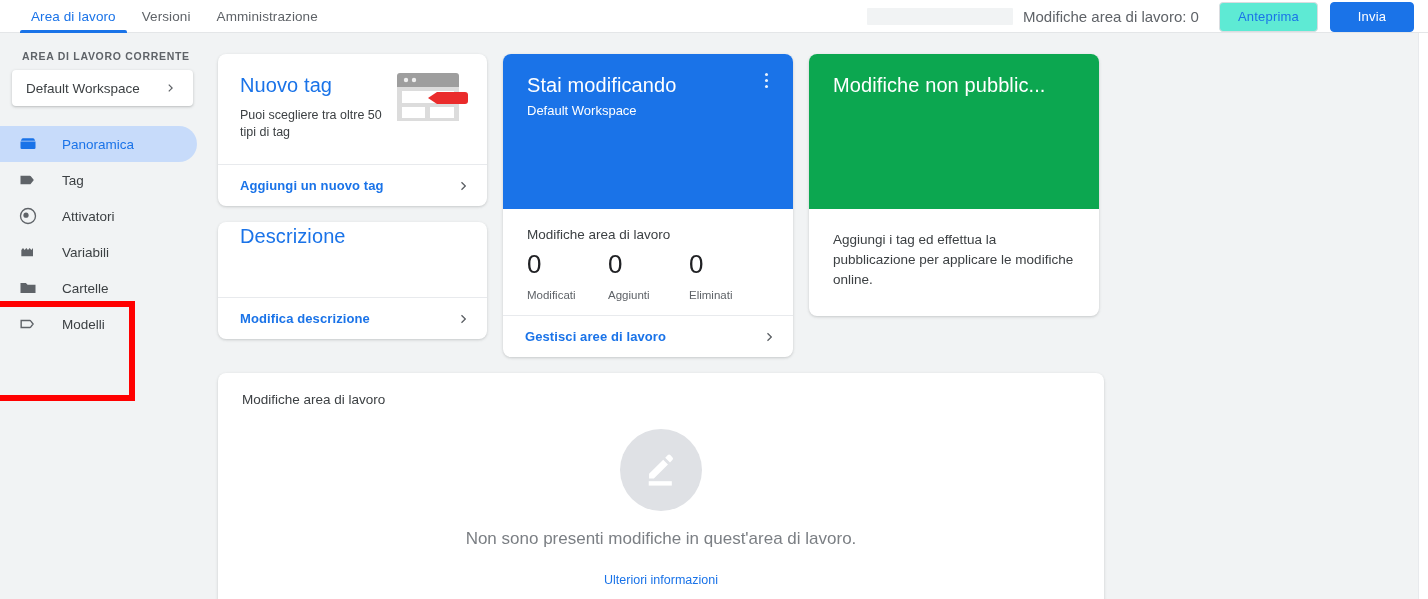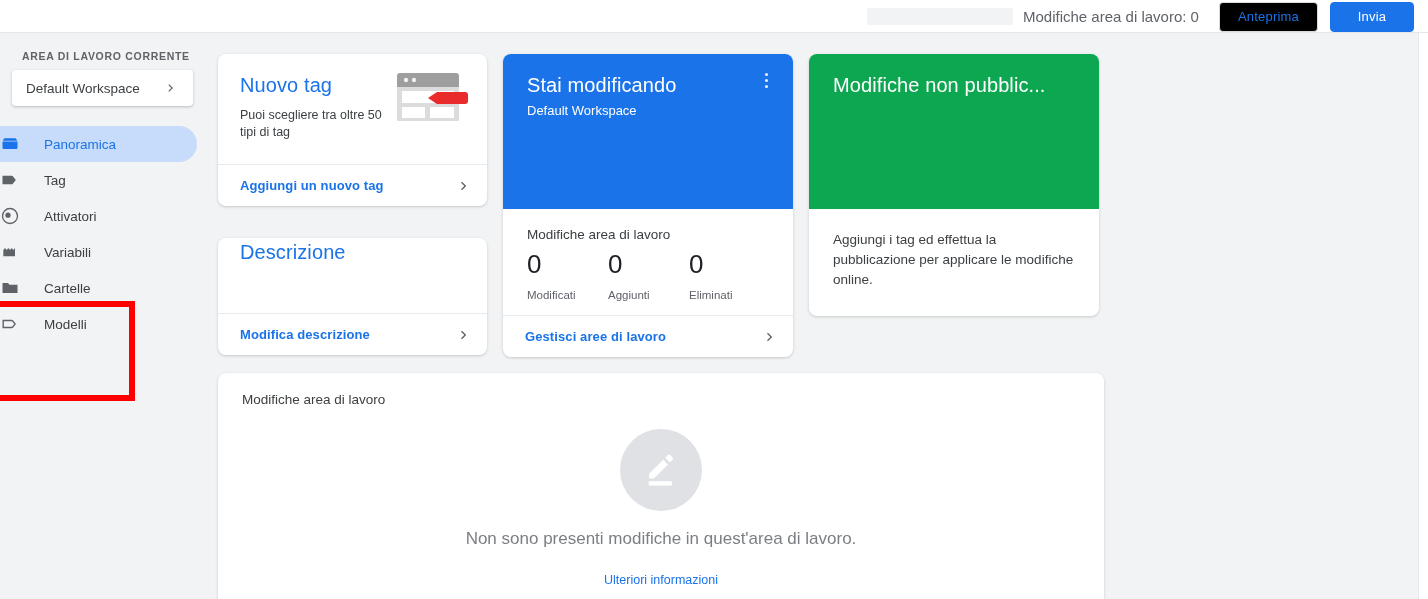--- a/index.html
+++ b/index.html
@@ -66,21 +66,21 @@
     font-family: "Liberation Sans", sans-serif;
     font-size: 13px;
     letter-spacing: .2px;
     border-radius: 4px;
     height: 30px;
     display: flex; align-items: center; justify-content: center;
     cursor: pointer;
     padding: 0 18px;
   }
   .btn-outline {
-    background: #000000;
+    background: #5eead4;
     border: 1px solid #dadce0;
     color: #1a73e8;
     margin-right: 12px;
   }
   .btn-primary {
     background: #1a73e8;
     border: 1px solid #1a73e8;
     color: #ffffff;
     min-width: 84px;
   }
@@ -115,20 +115,21 @@
     font-size: 13.5px;
     color: #3c4043;
     flex: 1;
   }
   .chev { color: #5f6368; display: flex; align-items: center; }
 
   .nav-list { margin-top: 20px; position: relative; }
   .nav-item {
     height: 36px;
     display: flex; align-items: center;
+    padding-left: 18px;
     font-size: 13.5px;
     color: #3c4043;
     cursor: pointer;
     border-radius: 0 18px 18px 0;
     margin-right: 8px;
   }
   .nav-item.selected {
     background: #c7dbfa;
     color: #1a73e8;
   }
@@ -162,21 +163,21 @@
     display: flex;
     gap: 16px;
     align-items: flex-start;
   }
   .card {
     background: #ffffff;
     border-radius: 8px;
     box-shadow: 0 1px 2px rgba(60,64,67,.15), 0 1px 3px 1px rgba(60,64,67,.06);
     overflow: hidden;
   }
-  .col { width: 269px; display: flex; flex-direction: column; gap: 32px; }
+  .col { width: 269px; display: flex; flex-direction: column; gap: 16px; }
   .col-wide { width: 290px; }
 
   
   .newtag-body {
     height: 110px;
     padding: 20px 18px 0 22px;
     display: flex;
     position: relative;
   }
   .newtag-text { flex: 1; }
@@ -317,20 +318,31 @@
     background: #ffffff;
     border-left: 1px solid #e8eaed;
   }
 </style>
 </head>
 <body>
 
 <div class="app">
 
   <div class="header">
+    <div class="nav-tabs">
+      <div class="nav-tab active">
+        <span>Area di lavoro</span>
+      </div>
+      <div class="nav-tab">
+        <span>Versioni</span>
+      </div>
+      <div class="nav-tab">
+        <span>Amministrazione</span>
+      </div>
+    </div>
 
     <div class="header-right">
       <div class="container-chip"></div>
       <div class="changes-count">Modifiche area di lavoro: 0</div>
       <div class="btn btn-outline">Anteprima</div>
       <div class="btn btn-primary">Invia</div>
     </div>
   </div>
 
   <div class="sidebar">

